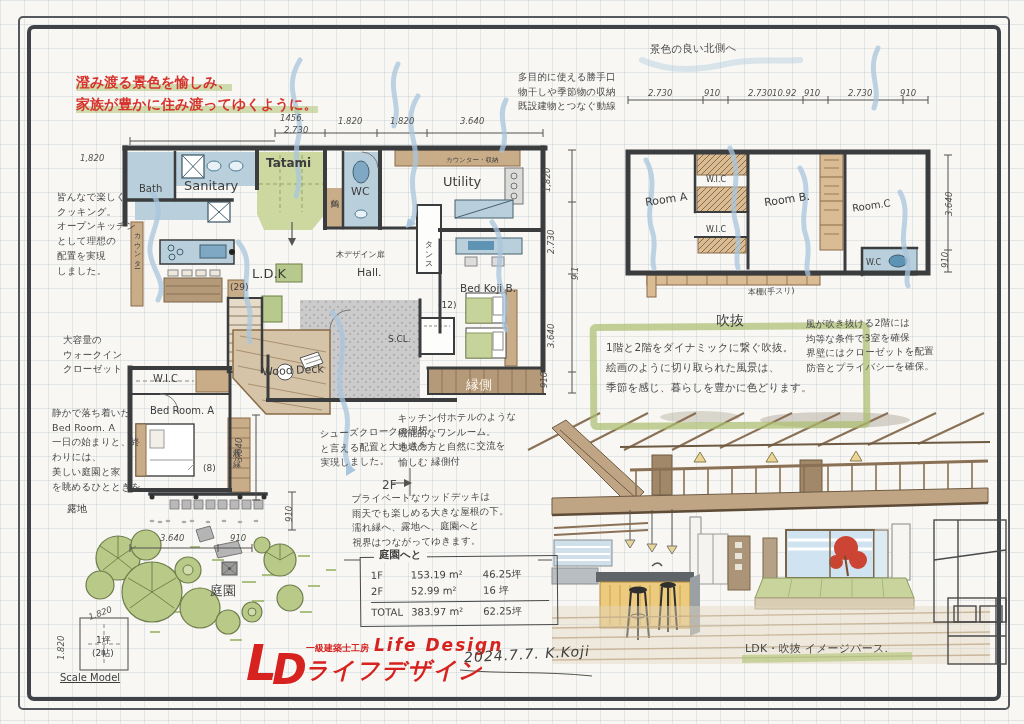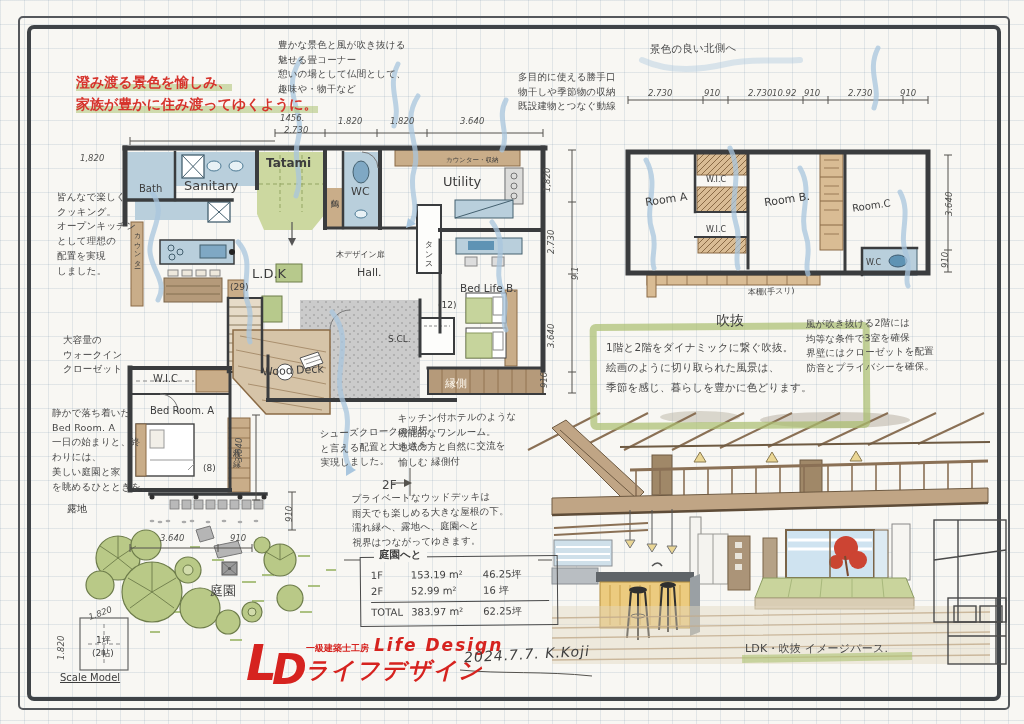--- a/index.html
+++ b/index.html
@@ -385,24 +385,20 @@
 
     <g font-family="DejaVu Sans, sans-serif" font-style="italic" font-weight="bold">
       <text x="246" y="680" font-size="50" fill="#d6231f">L</text>
       <text x="272" y="684" font-size="42" fill="#d6231f" stroke="#f8f7f3" stroke-width="3" paint-order="stroke">D</text>
     </g>
   </svg>
 
   <div class="tag red hl" style="left:76px;top:74px">澄み渡る景色を愉しみ、</div>
   <div class="tag red hl" style="left:76px;top:96px">家族が豊かに住み渡ってゆくように。</div>
 
-  <div class="note" style="left:278px;top:38px;width:165px">豊かな景色と風が吹き抜ける
-魅せる畳コーナー
-憩いの場として仏間として、
-趣味や・物干など</div>
   <div class="note" style="left:518px;top:70px;width:145px">多目的に使える勝手口
 物干しや季節物の収納
 既設建物とつなぐ動線</div>
   <div class="note" style="left:650px;top:40px;transform:rotate(-1deg);font-size:10.5px">景色の良い北側へ</div>
   <div class="note" style="left:63px;top:333px;width:95px">大容量の
 ウォークイン
 クローゼット</div>
   <div class="note" style="left:57px;top:190px;width:110px">皆んなで楽しく
 クッキング。
 オープンキッチン
@@ -443,25 +439,25 @@
   <span class="lbl" style="left:351px;top:185px;font-size:11px">WC</span>
   <span class="lbl vert" style="left:328px;top:193px;font-size:8px">仏間</span>
   <span class="lbl" style="left:443px;top:174px;font-size:13px">Utility</span>
   <span class="lbl" style="left:446px;top:156px;font-size:6.5px">カウンター・収納</span>
   <span class="lbl vert" style="left:132px;top:228px;font-size:7px">カウンター</span>
   <span class="lbl" style="left:357px;top:266px;font-size:11px">Hall.</span>
   <span class="lbl" style="left:252px;top:266px;font-size:13px">L.D.K</span>
   <span class="lbl" style="left:230px;top:282px;font-size:9px">(29)</span>
   <span class="lbl vert" style="left:422px;top:235px;font-size:8px">タンス</span>
   <span class="lbl" style="left:336px;top:249px;font-size:8px">木デザイン扉</span>
-  <span class="lbl" style="left:460px;top:282px;font-size:10.5px">Bed Life B.</span>
+  <span class="lbl" style="left:460px;top:282px;font-size:10.5px">Bed Koji B.</span>
   <span class="lbl" style="left:438px;top:300px;font-size:9px">(12)</span>
   <span class="lbl" style="left:388px;top:334px;font-size:9px">S.CL.</span>
   <span class="lbl" style="left:262px;top:364px;font-size:11px;transform:rotate(-3deg)">Wood Deck</span>
-  <span class="lbl" style="left:445px;top:376px;font-size:11px;color:#fdf8ee">縁側</span>
+  <span class="lbl" style="left:466px;top:376px;font-size:13px;color:#fdf8ee">縁側</span>
   <span class="lbl" style="left:150px;top:405px;font-size:10px">Bed Room. A</span>
   <span class="lbl" style="left:203px;top:463px;font-size:9px">(8)</span>
   <span class="lbl" style="left:153px;top:373px;font-size:10px">W.I.C</span>
   <span class="lbl vert" style="left:230px;top:443px;font-size:8px">濡れ縁</span>
   <span class="lbl" style="left:67px;top:502px;font-size:10px">露地</span>
   <span class="lbl" style="left:210px;top:582px;font-size:13px">庭園</span>
 
   <span class="lbl" style="left:645px;top:193px;font-size:11px;transform:rotate(-8deg)">Room A</span>
   <span class="lbl" style="left:764px;top:193px;font-size:11px;transform:rotate(-8deg)">Room B.</span>
   <span class="lbl" style="left:852px;top:200px;font-size:10px;transform:rotate(-8deg)">Room.C</span>

